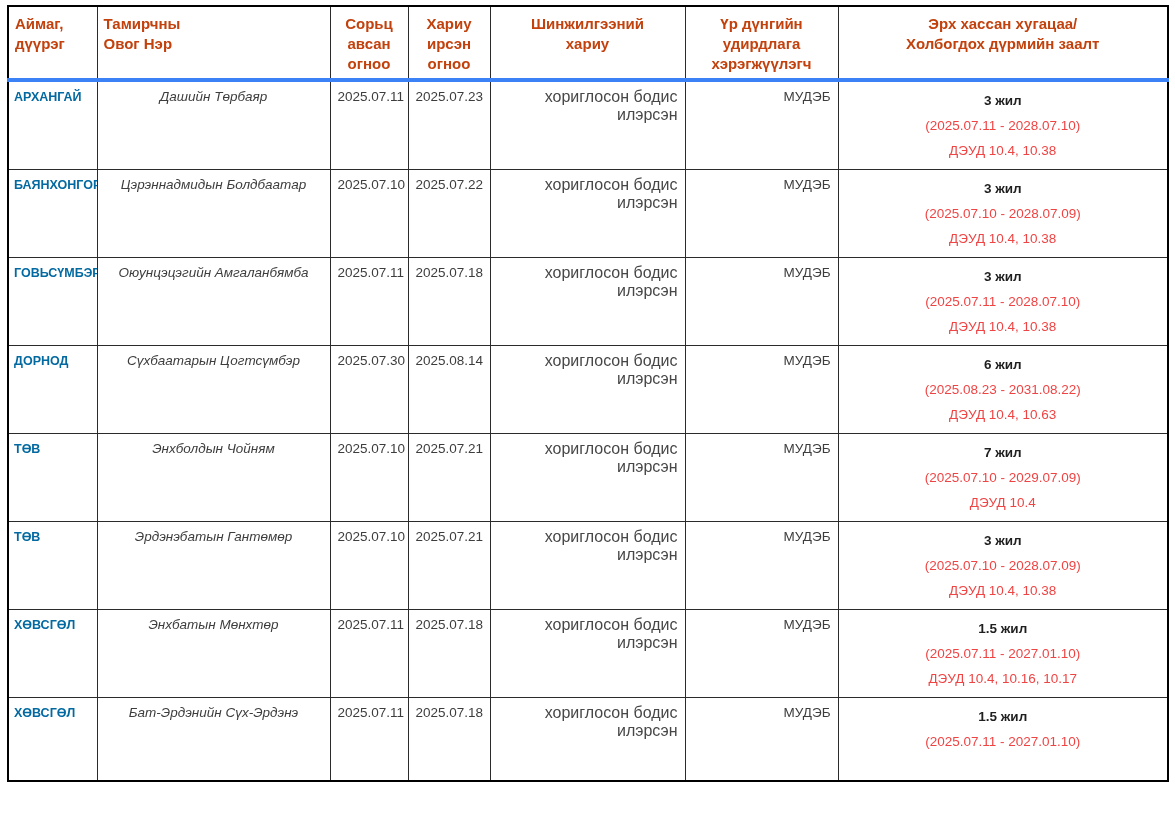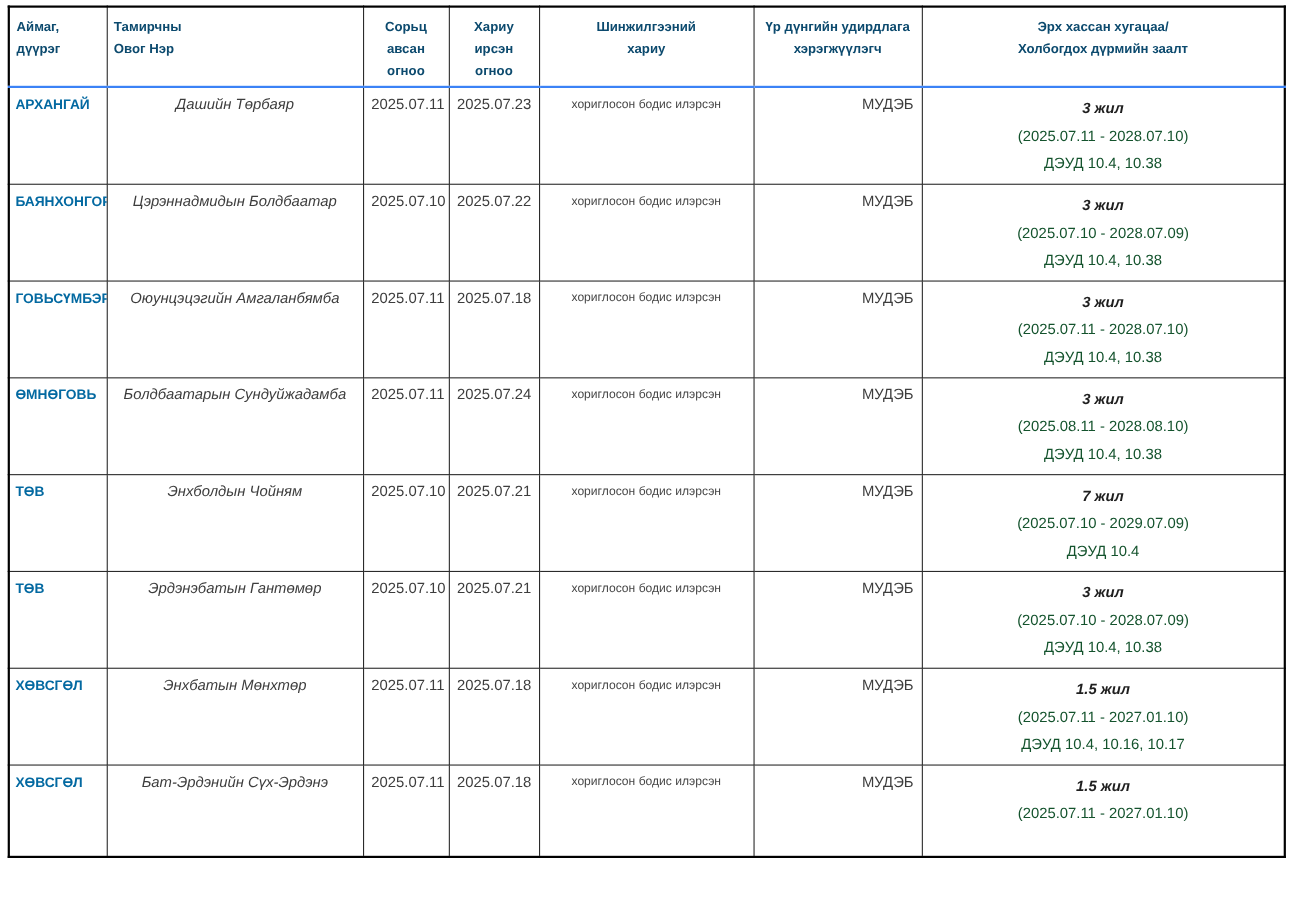--- a/index.html
+++ b/index.html
@@ -20,65 +20,64 @@
     table-layout: fixed;
     width: 1161px;
     border: 2px solid #000000;
   }
   th, td {
     border: 1px solid #2b2b2b;
     vertical-align: top;
     overflow: hidden;
   }
   thead th {
-    border-bottom: 2px solid #3b82f6;
+    border-bottom: 4px solid #3b82f6;
     height: 56px;
     padding: 7px 6px 4px 6px;
-    font-size: 12px;
+    font-size: 15px;
     font-weight: bold;
-    color: #0c4a6e;
+    color: #c2410c;
     line-height: 20px;
     text-align: center;
   }
   thead th.h-left { text-align: left; }
   tbody td {
     height: 83px;
     padding: 6px 7px;
     font-size: 13.5px;
     color: #3d3d3d;
     line-height: 18px;
   }
   td.c-prov {
     font-weight: bold;
     color: #0369a1;
     font-size: 12.5px;
     padding-left: 5px;
   }
   td.c-name { text-align: center; font-style: italic; }
   td.c-date { text-align: center; }
   td.c-result {
-    text-align: center;
-    font-size: 11px;
+    text-align: right;
+    font-size: 16px;
     color: #474747;
   }
   td.c-mgr { text-align: right; }
   td.c-sanction {
     text-align: center;
     padding-top: 7px;
   }
   .s-period {
     font-weight: bold;
     color: #1f1f1f;
     font-size: 13.5px;
     line-height: 24px;
-    font-style: italic;
   }
   .s-dates, .s-rules {
     font-size: 13.5px;
-    color: #14532d;
+    color: #ef4444;
     line-height: 25px;
   }
 </style>
 </head>
 <body>
 
 <div class="page">
   <table class="doping-table">
     <colgroup>
       <col style="width:89px">
@@ -155,30 +154,30 @@
         <td class="c-date">2025.07.18</td>
         <td class="c-result">хориглосон бодис илэрсэн</td>
         <td class="c-mgr">МУДЭБ</td>
         <td class="c-sanction">
           <div class="s-period">3 жил</div>
           <div class="s-dates">(2025.07.11 - 2028.07.10)</div>
           <div class="s-rules">ДЭУД 10.4, 10.38</div>
         </td>
       </tr>
       <tr>
-        <td class="c-prov">ӨМНӨГОВЬ</td>
-        <td class="c-name">Болдбаатарын Сундуйжадамба</td>
-        <td class="c-date">2025.07.11</td>
-        <td class="c-date">2025.07.24</td>
-        <td class="c-result">хориглосон бодис илэрсэн</td>
-        <td class="c-mgr">МУДЭБ</td>
-        <td class="c-sanction">
-          <div class="s-period">3 жил</div>
-          <div class="s-dates">(2025.08.11 - 2028.08.10)</div>
-          <div class="s-rules">ДЭУД 10.4, 10.38</div>
+        <td class="c-prov">ДОРНОД</td>
+        <td class="c-name">Сүхбаатарын Цогтсүмбэр</td>
+        <td class="c-date">2025.07.30</td>
+        <td class="c-date">2025.08.14</td>
+        <td class="c-result">хориглосон бодис илэрсэн</td>
+        <td class="c-mgr">МУДЭБ</td>
+        <td class="c-sanction">
+          <div class="s-period">6 жил</div>
+          <div class="s-dates">(2025.08.23 - 2031.08.22)</div>
+          <div class="s-rules">ДЭУД 10.4, 10.63</div>
         </td>
       </tr>
       <tr>
         <td class="c-prov">ТӨВ</td>
         <td class="c-name">Энхболдын Чойням</td>
         <td class="c-date">2025.07.10</td>
         <td class="c-date">2025.07.21</td>
         <td class="c-result">хориглосон бодис илэрсэн</td>
         <td class="c-mgr">МУДЭБ</td>
         <td class="c-sanction">

